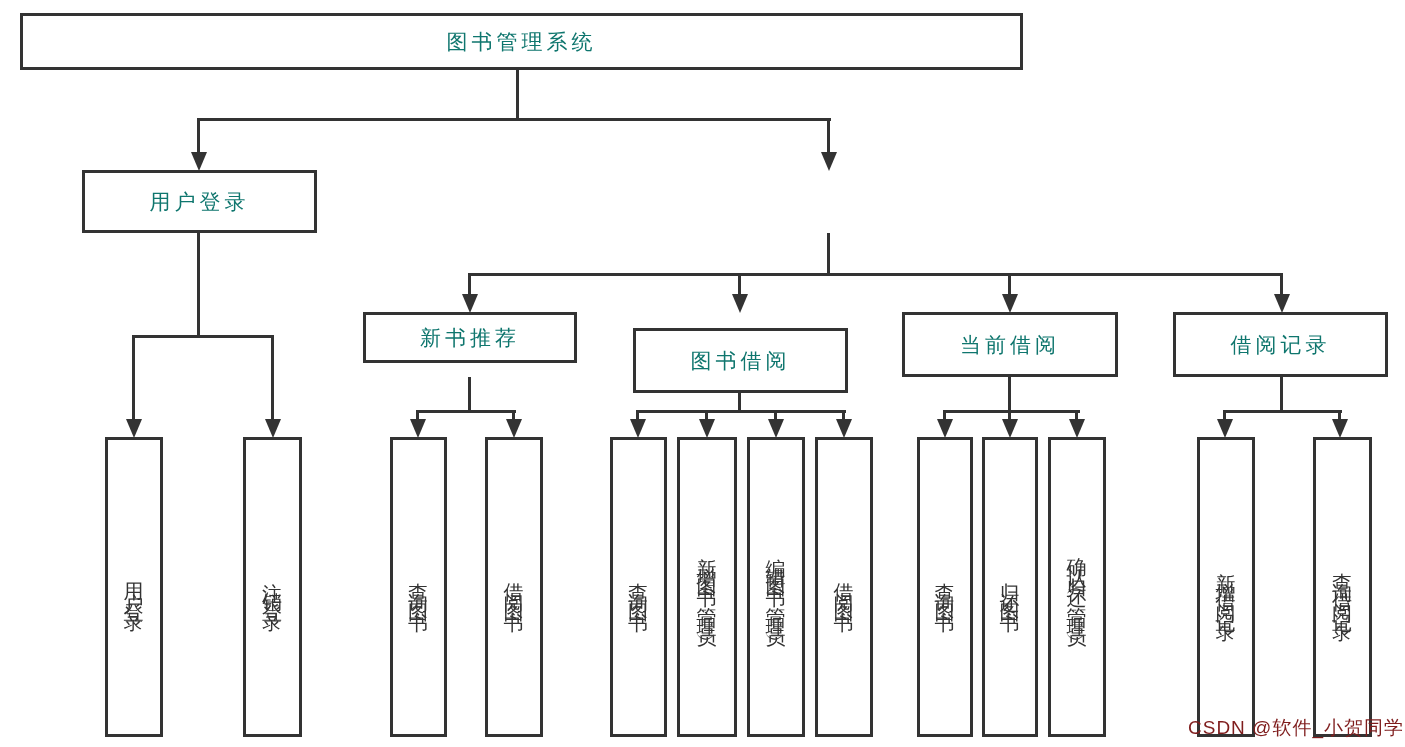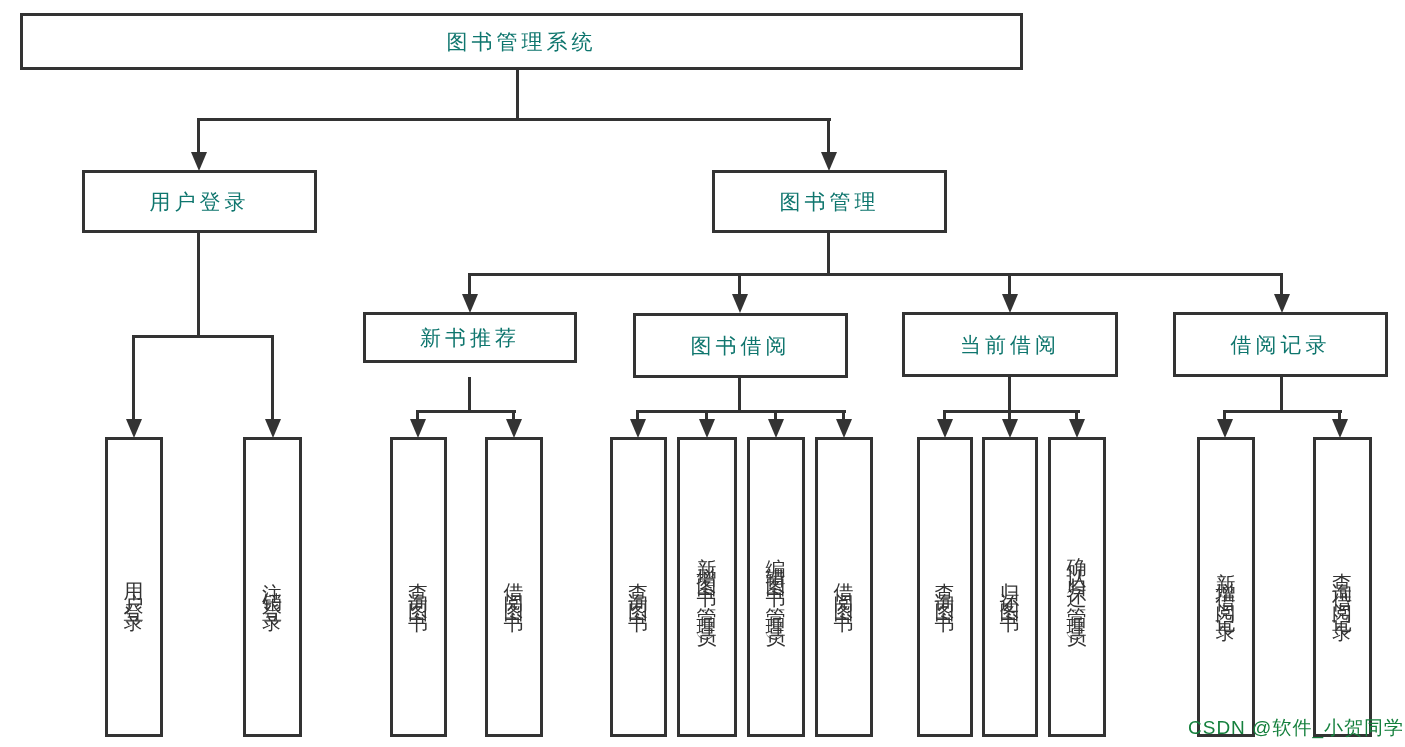--- a/index.html
+++ b/index.html
@@ -39,21 +39,21 @@
   .ahead{
     position:absolute;width:0;height:0;
     border-left:8px solid transparent;
     border-right:8px solid transparent;
     border-top:19px solid #333333;
   }
   #watermark{
     position:absolute;
     left:1188px;top:715px;
     font-size:19px;
-    color:#15803d;
+    color:#7f1d1d;
     letter-spacing:1px;
     white-space:nowrap;
   }
 </style>
 </head>
 <body>
 
 <div id="stage">
 
   <div class="vline" style="left:516px;top:70px;height:48px"></div>
@@ -115,28 +115,25 @@
   <div class="vline" style="left:1338px;top:410px;height:9px"></div>
   <div class="ahead" style="left:1332px;top:419px"></div>
 
   <div class="box h" style="left:20px;top:13px;width:1003px;height:57px">
     <span>图书管理系统</span>
   </div>
 
   <div class="box h" style="left:82px;top:170px;width:235px;height:63px">
     <span>用户登录</span>
   </div>
-  <div class="box h" style="left:712px;top:170px;width:235px;height:63px">
-    <span>图书管理</span>
-  </div>
 
   <div class="box h" style="left:363px;top:312px;width:214px;height:51px">
     <span>新书推荐</span>
   </div>
-  <div class="box h" style="left:633px;top:313px;width:215px;height:65px">
+  <div class="box h" style="left:633px;top:328px;width:215px;height:65px">
     <span>图书借阅</span>
   </div>
   <div class="box h" style="left:902px;top:312px;width:216px;height:65px">
     <span>当前借阅</span>
   </div>
   <div class="box h" style="left:1173px;top:312px;width:215px;height:65px">
     <span>借阅记录</span>
   </div>
 
   <div class="box v" style="left:105px;top:437px;width:58px;height:300px">

